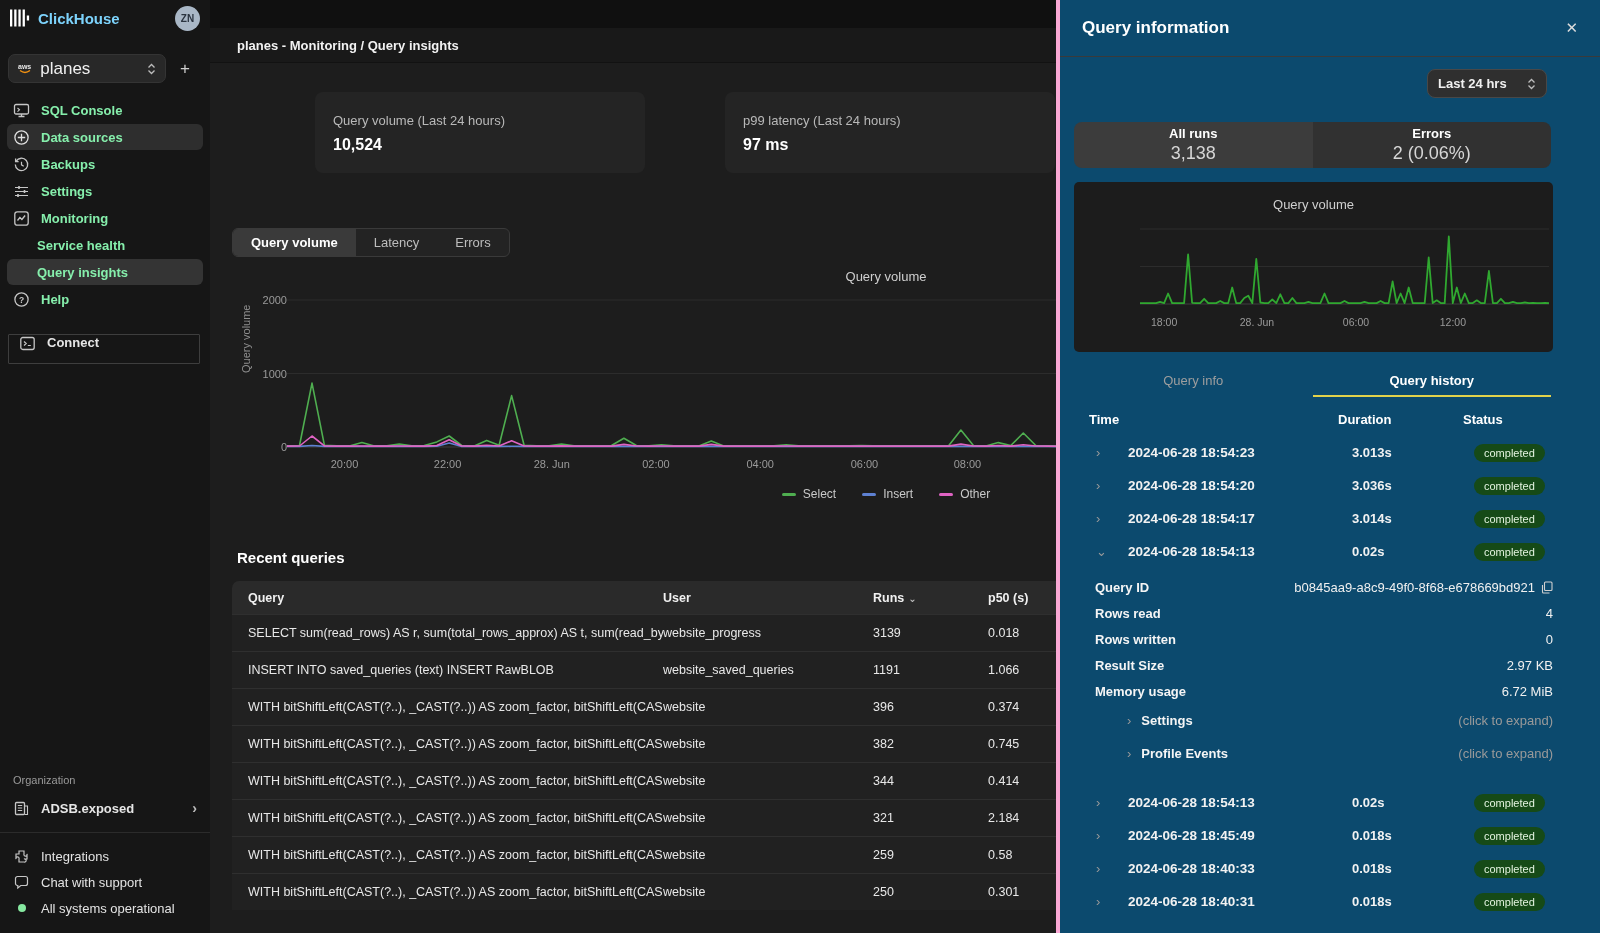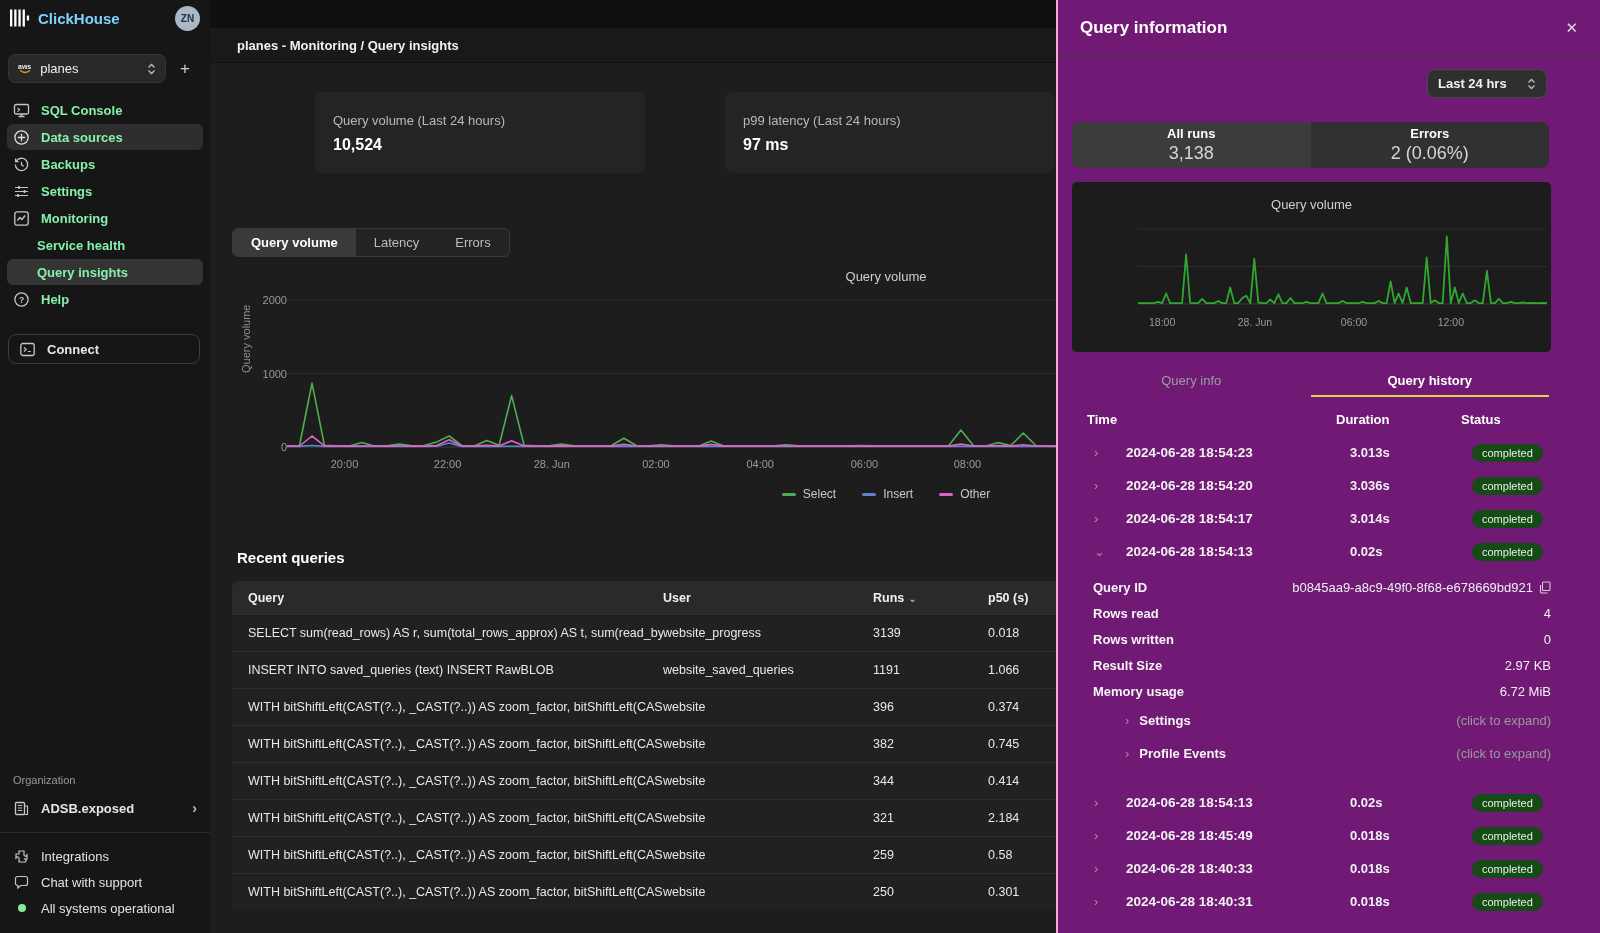--- a/index.html
+++ b/index.html
@@ -12,31 +12,31 @@
   .logo-row { display:flex; align-items:center; height:36px; padding:0 10px; }
   .logo-mark { display:flex; align-items:center; margin-right:8px; }
   .brand { font-size:15px; font-weight:bold; color:#7dd3fc; flex:1; }
   .avatar { width:25px; height:25px; border-radius:50%; background:#a9b7c6; color:#2b3440;
     font-size:10px; font-weight:bold; display:flex; align-items:center; justify-content:center; }
   .svc-row { display:flex; align-items:center; margin:18px 8px 0 8px; }
   .svc-select { flex:0 0 158px; height:29px; background:#282828; border:1px solid #343434; border-radius:7px;
     display:flex; align-items:center; padding:0 9px; }
   .svc-select .aws { display:flex; flex-direction:column; align-items:center; margin-right:9px; }
   .aws-txt { font-size:7px; color:#e8e8e8; font-weight:bold; line-height:6px; }
-  .svc-name { flex:1; font-size:13px; color:#f0f0f0; }
+  .svc-name { flex:1; font-size:17px; color:#f0f0f0; }
   .add-btn { margin-left:14px; font-size:17px; color:#cfcfcf; cursor:pointer; }
   .nav { margin-top:14px; }
   .nav-item { display:flex; align-items:center; height:26px; margin:1px 7px; padding:0 6px; border-radius:6px;
     font-size:13px; font-weight:600; color:#86efac; cursor:pointer; }
   .nav-item .ic { width:17px; height:17px; margin-right:11px; display:flex; align-items:center; justify-content:center; }
   .nav-item.selected { background:#2e2e2e; }
   .nav-item.sub { padding-left:30px; }
   .nav-item.sub.selected { background:#343434; }
-  .connect-box { margin:22px 10px 0 8px; height:30px; border:1px solid #3e3e3e; border-radius:8px;
-    display:flex; align-items:center; padding:0 10px; font-size:13px; font-weight:600; cursor:pointer; }
+  .connect-box { margin:22px 10px 0 8px; height:30px; border:1px solid #3e3e3e; border-radius:1px;
+    display:flex; align-items:flex-start; padding:0 10px; font-size:13px; font-weight:600; cursor:pointer; }
   .connect-box .ic { width:17px; height:17px; margin-right:11px; }
   .side-bottom { position:absolute; left:0; bottom:0; width:210px; }
   .org-label { font-size:11px; color:#9a9a9a; padding:0 13px; margin-bottom:8px; }
   .org-row { display:flex; align-items:center; height:28px; padding:0 13px; font-size:13px; font-weight:600; cursor:pointer; }
   .org-row .ic { width:17px; height:17px; margin-right:11px; }
   .org-row .chev { margin-left:auto; color:#bdbdbd; font-size:14px; }
   .side-div { border-top:1px solid #2b2b2b; margin:10px 0 10px 0; }
   .foot-item { display:flex; align-items:center; height:26px; padding:0 13px; font-size:13px; color:#e3e3e3; cursor:pointer; }
   .foot-item .ic { width:17px; height:17px; margin-right:11px; display:flex; align-items:center; justify-content:center; }
   .dot { width:8px; height:8px; border-radius:50%; background:#86e8a0; }
@@ -73,22 +73,22 @@
   .rq-table { position:absolute; left:22px; top:553px; width:1253px; border-radius:7px 7px 0 0; overflow:hidden; }
   .rq-head { display:grid; grid-template-columns:415px 210px 115px 1fr; background:#2a2a2a; height:33px;
     align-items:center; padding-left:16px; font-size:12.5px; font-weight:bold; color:#f0f0f0; }
   .rq-row { display:grid; grid-template-columns:415px 210px 115px 1fr; background:#212121; height:37px;
     align-items:center; padding-left:16px; font-size:12.5px; color:#e8e8e8; border-top:1px solid #2f2f2f; cursor:pointer; }
   .rq-row .q { white-space:nowrap; overflow:hidden; padding-right:14px; }
   .sort-ic { font-size:10px; color:#bdbdbd; margin-left:4px; }
   .partial-row { position:absolute; left:22px; top:925px; width:1253px; height:8px; background:#272727; }
 
   
-  .panel { position:absolute; left:1056px; top:0; width:544px; height:933px; background:#701a75;
-    border-left:2px solid #f9a8d4; z-index:10; }
+  .panel { position:absolute; left:1056px; top:0; width:544px; height:933px; background:#0c4a6e;
+    border-left:4px solid #f9a8d4; z-index:10; }
   .panel-head { height:57px; display:flex; align-items:center; padding:0 22px; border-bottom:1px solid #3a3a3a; }
   .panel-title { font-size:17px; font-weight:bold; color:#fff; flex:1; }
   .close-btn { font-size:15px; color:#dcdcdc; cursor:pointer; }
   .range-select { position:absolute; right:53px; top:69px; width:120px; height:29px; background:#2f2f2f;
     border:1px solid #484848; border-radius:8px; display:flex; align-items:center; padding:0 10px;
     font-size:13px; font-weight:600; color:#f0f0f0; cursor:pointer; }
   .range-select .chevud { margin-left:auto; }
   .toggle { position:absolute; left:14px; top:122px; width:477px; height:46px; display:flex; border-radius:8px; overflow:hidden; }
   .toggle-cell { flex:1; display:flex; flex-direction:column; align-items:center; justify-content:center; cursor:pointer; }
   .toggle-cell .t1 { font-size:13px; font-weight:bold; color:#fff; }

